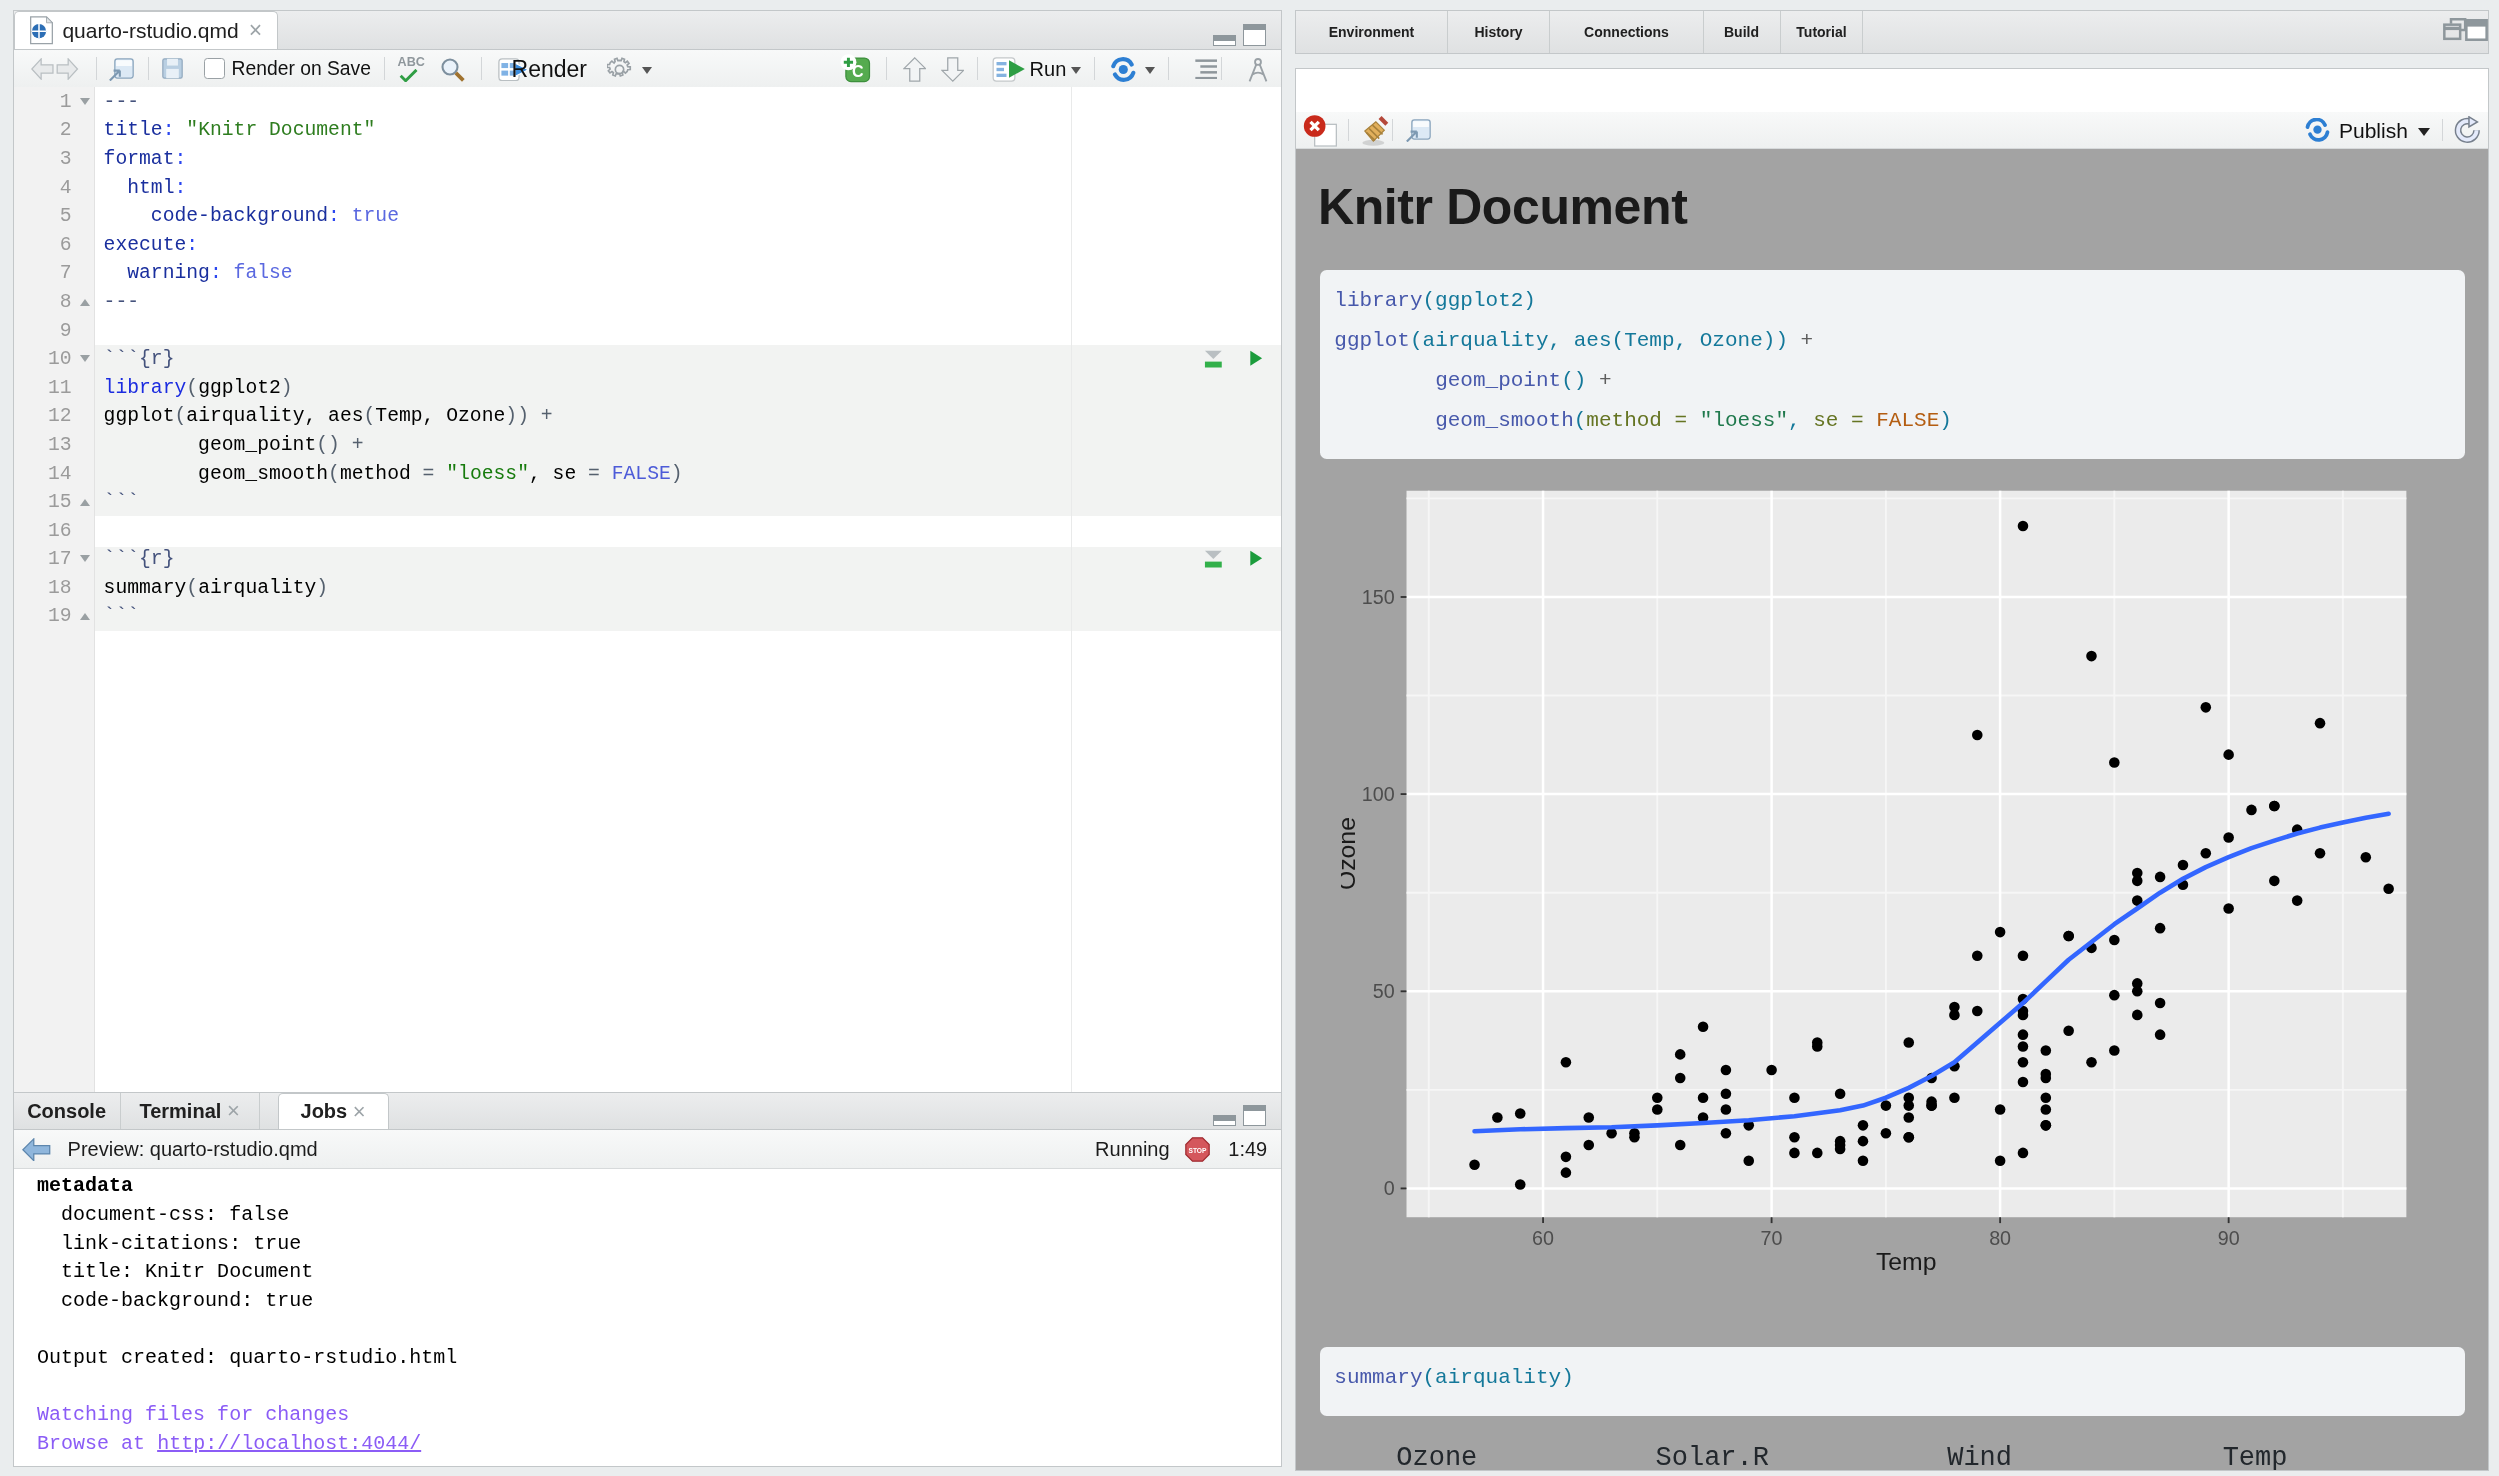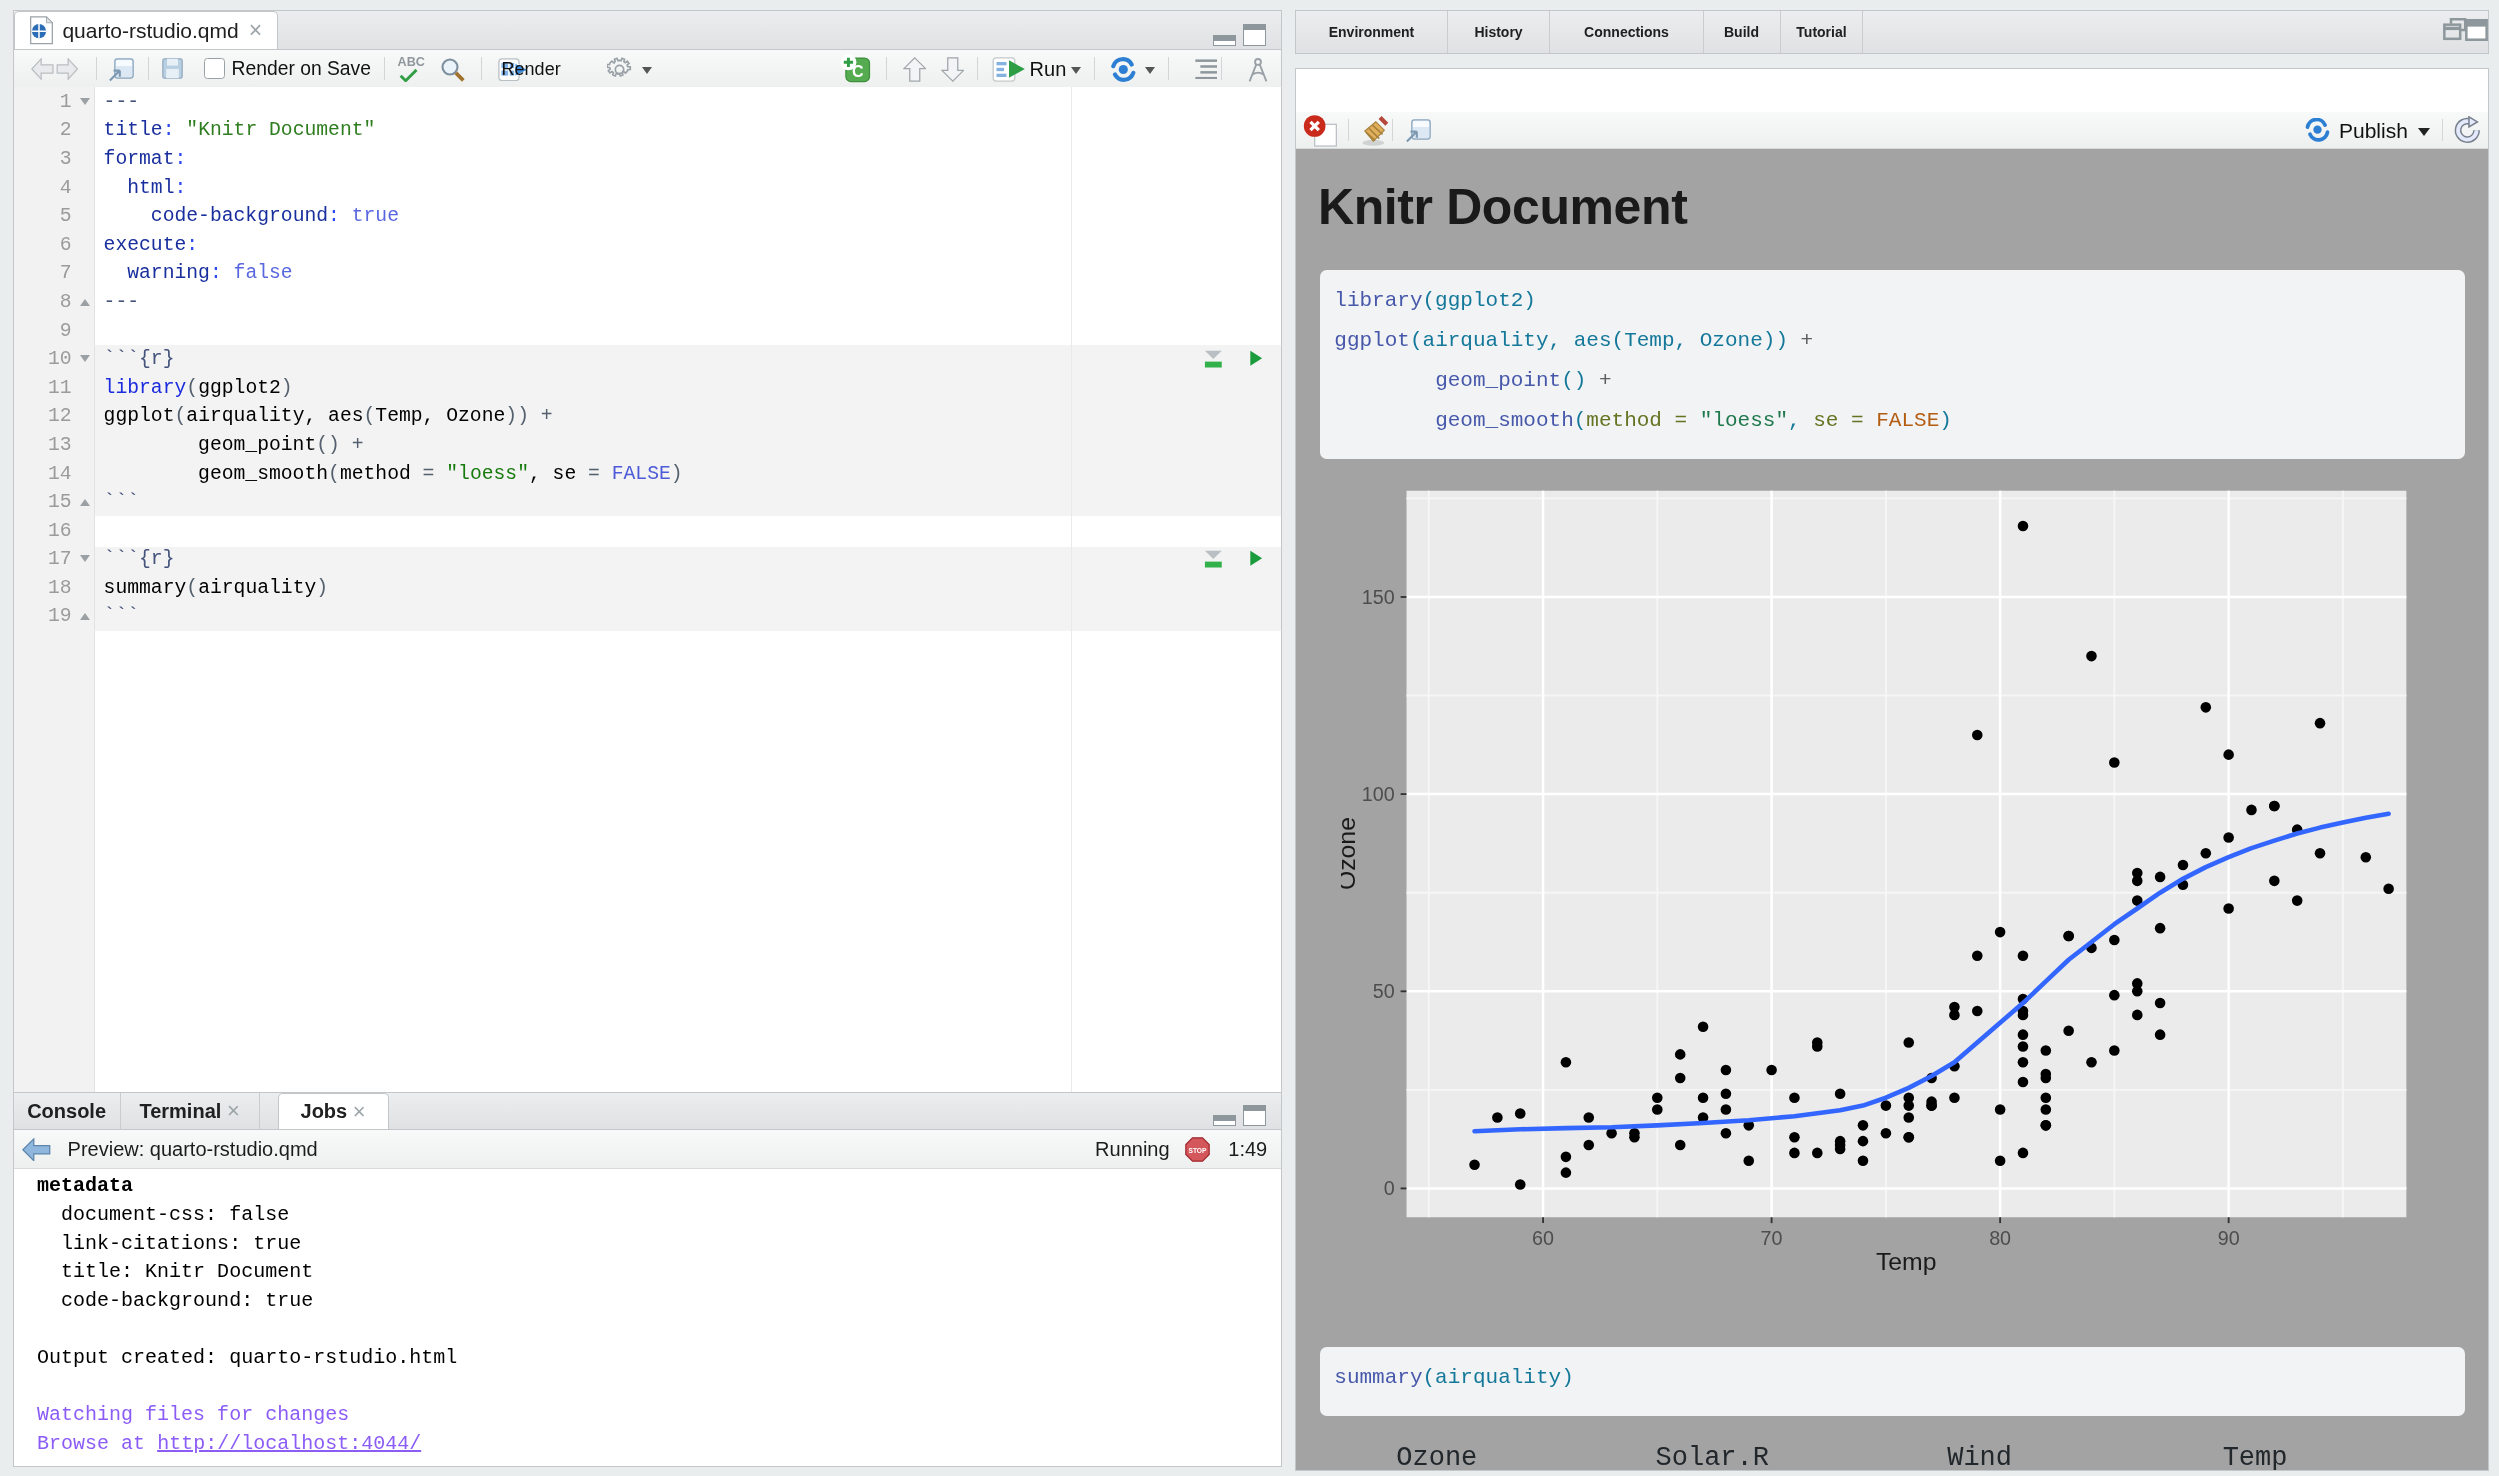--- a/index.html
+++ b/index.html
@@ -100,21 +100,21 @@
     <div class="sep" style="left:467px"></div>
 
     <svg width="32" height="23.5" viewBox="0 0 38 28" style="position:absolute;left:484px;top:7.6px">
         <rect x="1" y="1" width="24" height="26" rx="4" fill="#fff" stroke="#b9bfc2" stroke-width="1.5"></rect>
         <rect x="4" y="6" width="8" height="6" fill="#7fb2e5"></rect>
         <rect x="4" y="15" width="8" height="6" fill="#7fb2e5"></rect>
         <rect x="14" y="6" width="8" height="6" fill="#7fb2e5"></rect>
         <rect x="14" y="15" width="8" height="6" fill="#7fb2e5"></rect>
         <path d="M20 6 L36 14 L20 22 Z" fill="#3d8ede" stroke="#fff" stroke-width="1.5"></path>
       </svg>
-    <div style="position:absolute;left:488px;top:0;height:38px;display:flex;align-items:center;font-size:18px;color:#111">Render</div>
+    <div style="position:absolute;left:498px;top:0;height:38px;display:flex;align-items:center;font-size:23px;color:#111">Render</div>
 
     <svg width="25" height="25" viewBox="0 0 30 30" style="position:absolute;left:593px;top:6.7px">
         <path d="M15 4 l2 .3 1-2.8 3 1.2-.7 2.9 1.7 1.2 2.4-1.7 2 2.6-2.2 2 .7 1.9 3 .2v3.3l-3 .2-.7 2-2.1 2-2.6-2.4-1.2 1.7.7 2.9-3 1.2-1-2.8-2 .3-2-.3-1 2.8-3-1.2.7-2.9-1.7-1.2-2.4 1.7-2-2.6 2.2-2-.7-1.9-3-.2v-3.3l3-.2.7-2 2.1-2 2.6 2.4 1.2-1.7-.7-2.9 3-1.2 1 2.8z" fill="none" stroke="#9aa1a6" stroke-width="2"></path>
         <circle cx="15" cy="15" r="5" fill="none" stroke="#9aa1a6" stroke-width="2"></circle>
       </svg>
     <div style="position:absolute;left:628px;top:17px;width:0;height:0;border-left:5.9px solid transparent;border-right:5.9px solid transparent;border-top:7.6px solid #555"></div>
 
     <svg width="34" height="32" viewBox="0 0 40 38" style="position:absolute;left:825px;top:3.4px">
         <rect x="8" y="6" width="28" height="28" rx="6" fill="#55ab4f" stroke="#3d8f3d" stroke-width="1.5"></rect>
         <text x="22" y="28" font-size="19" fill="#fff" text-anchor="middle" font-family="Liberation Sans, sans-serif" font-weight="bold">C</text>

